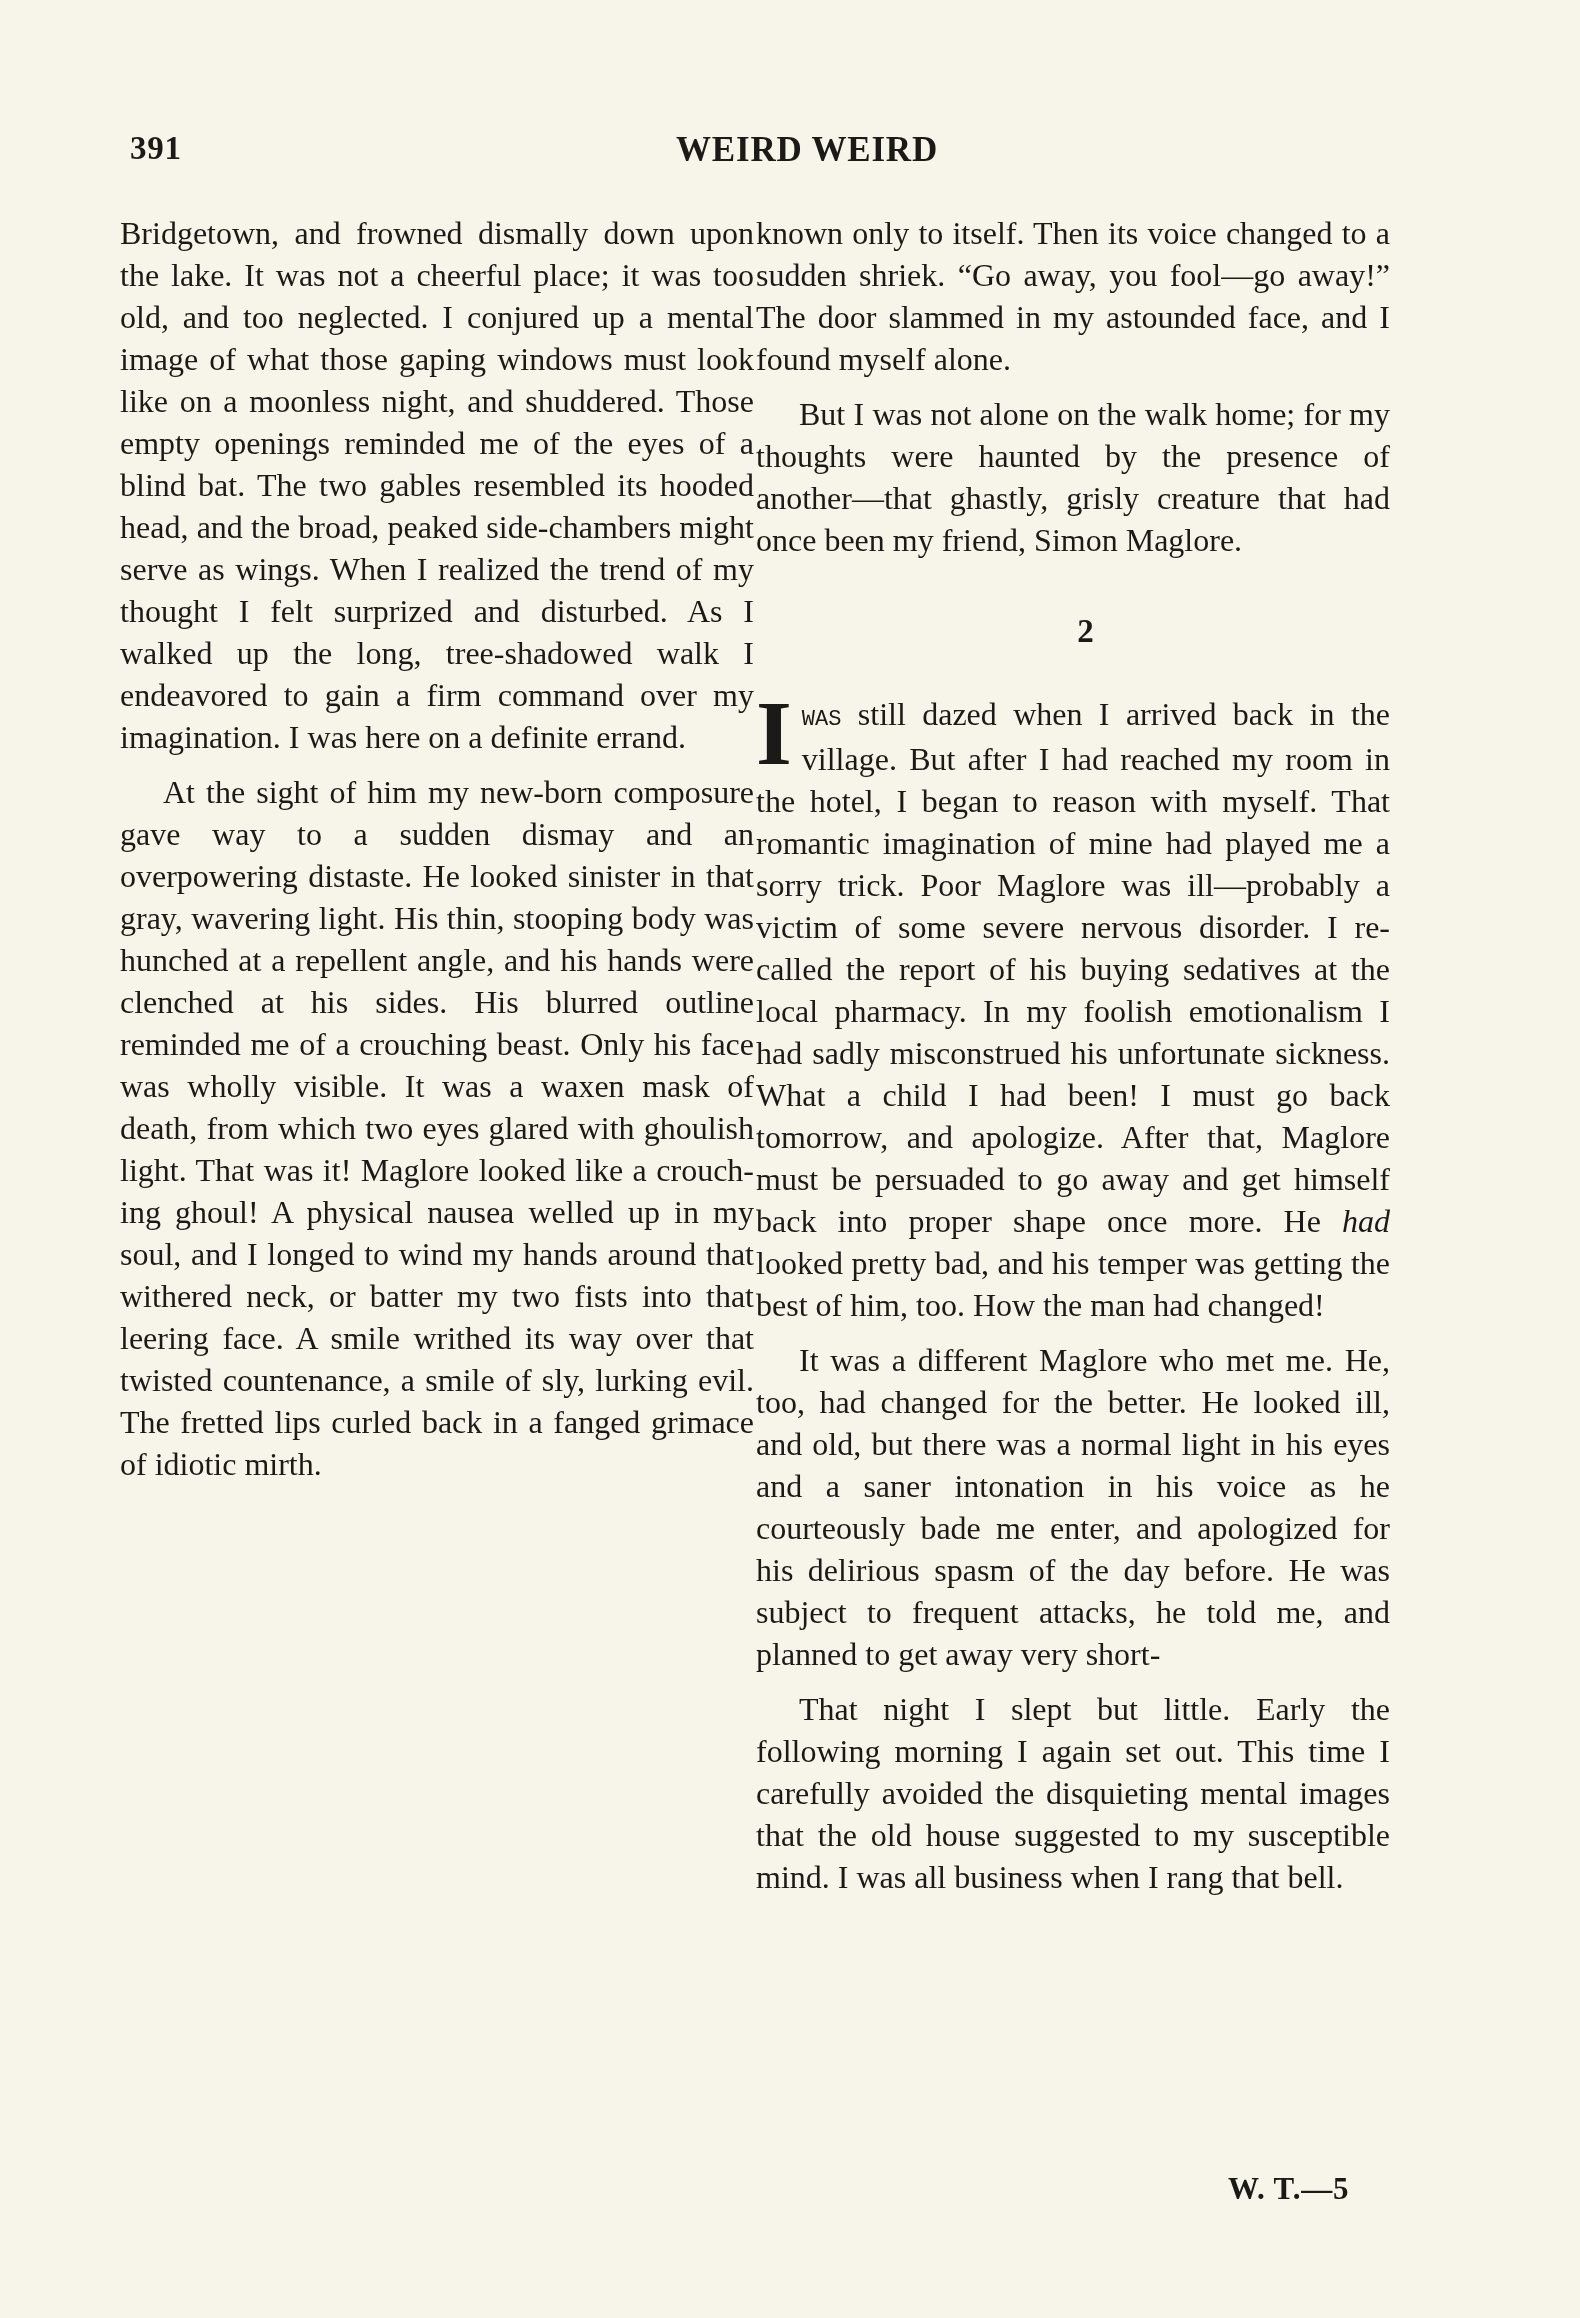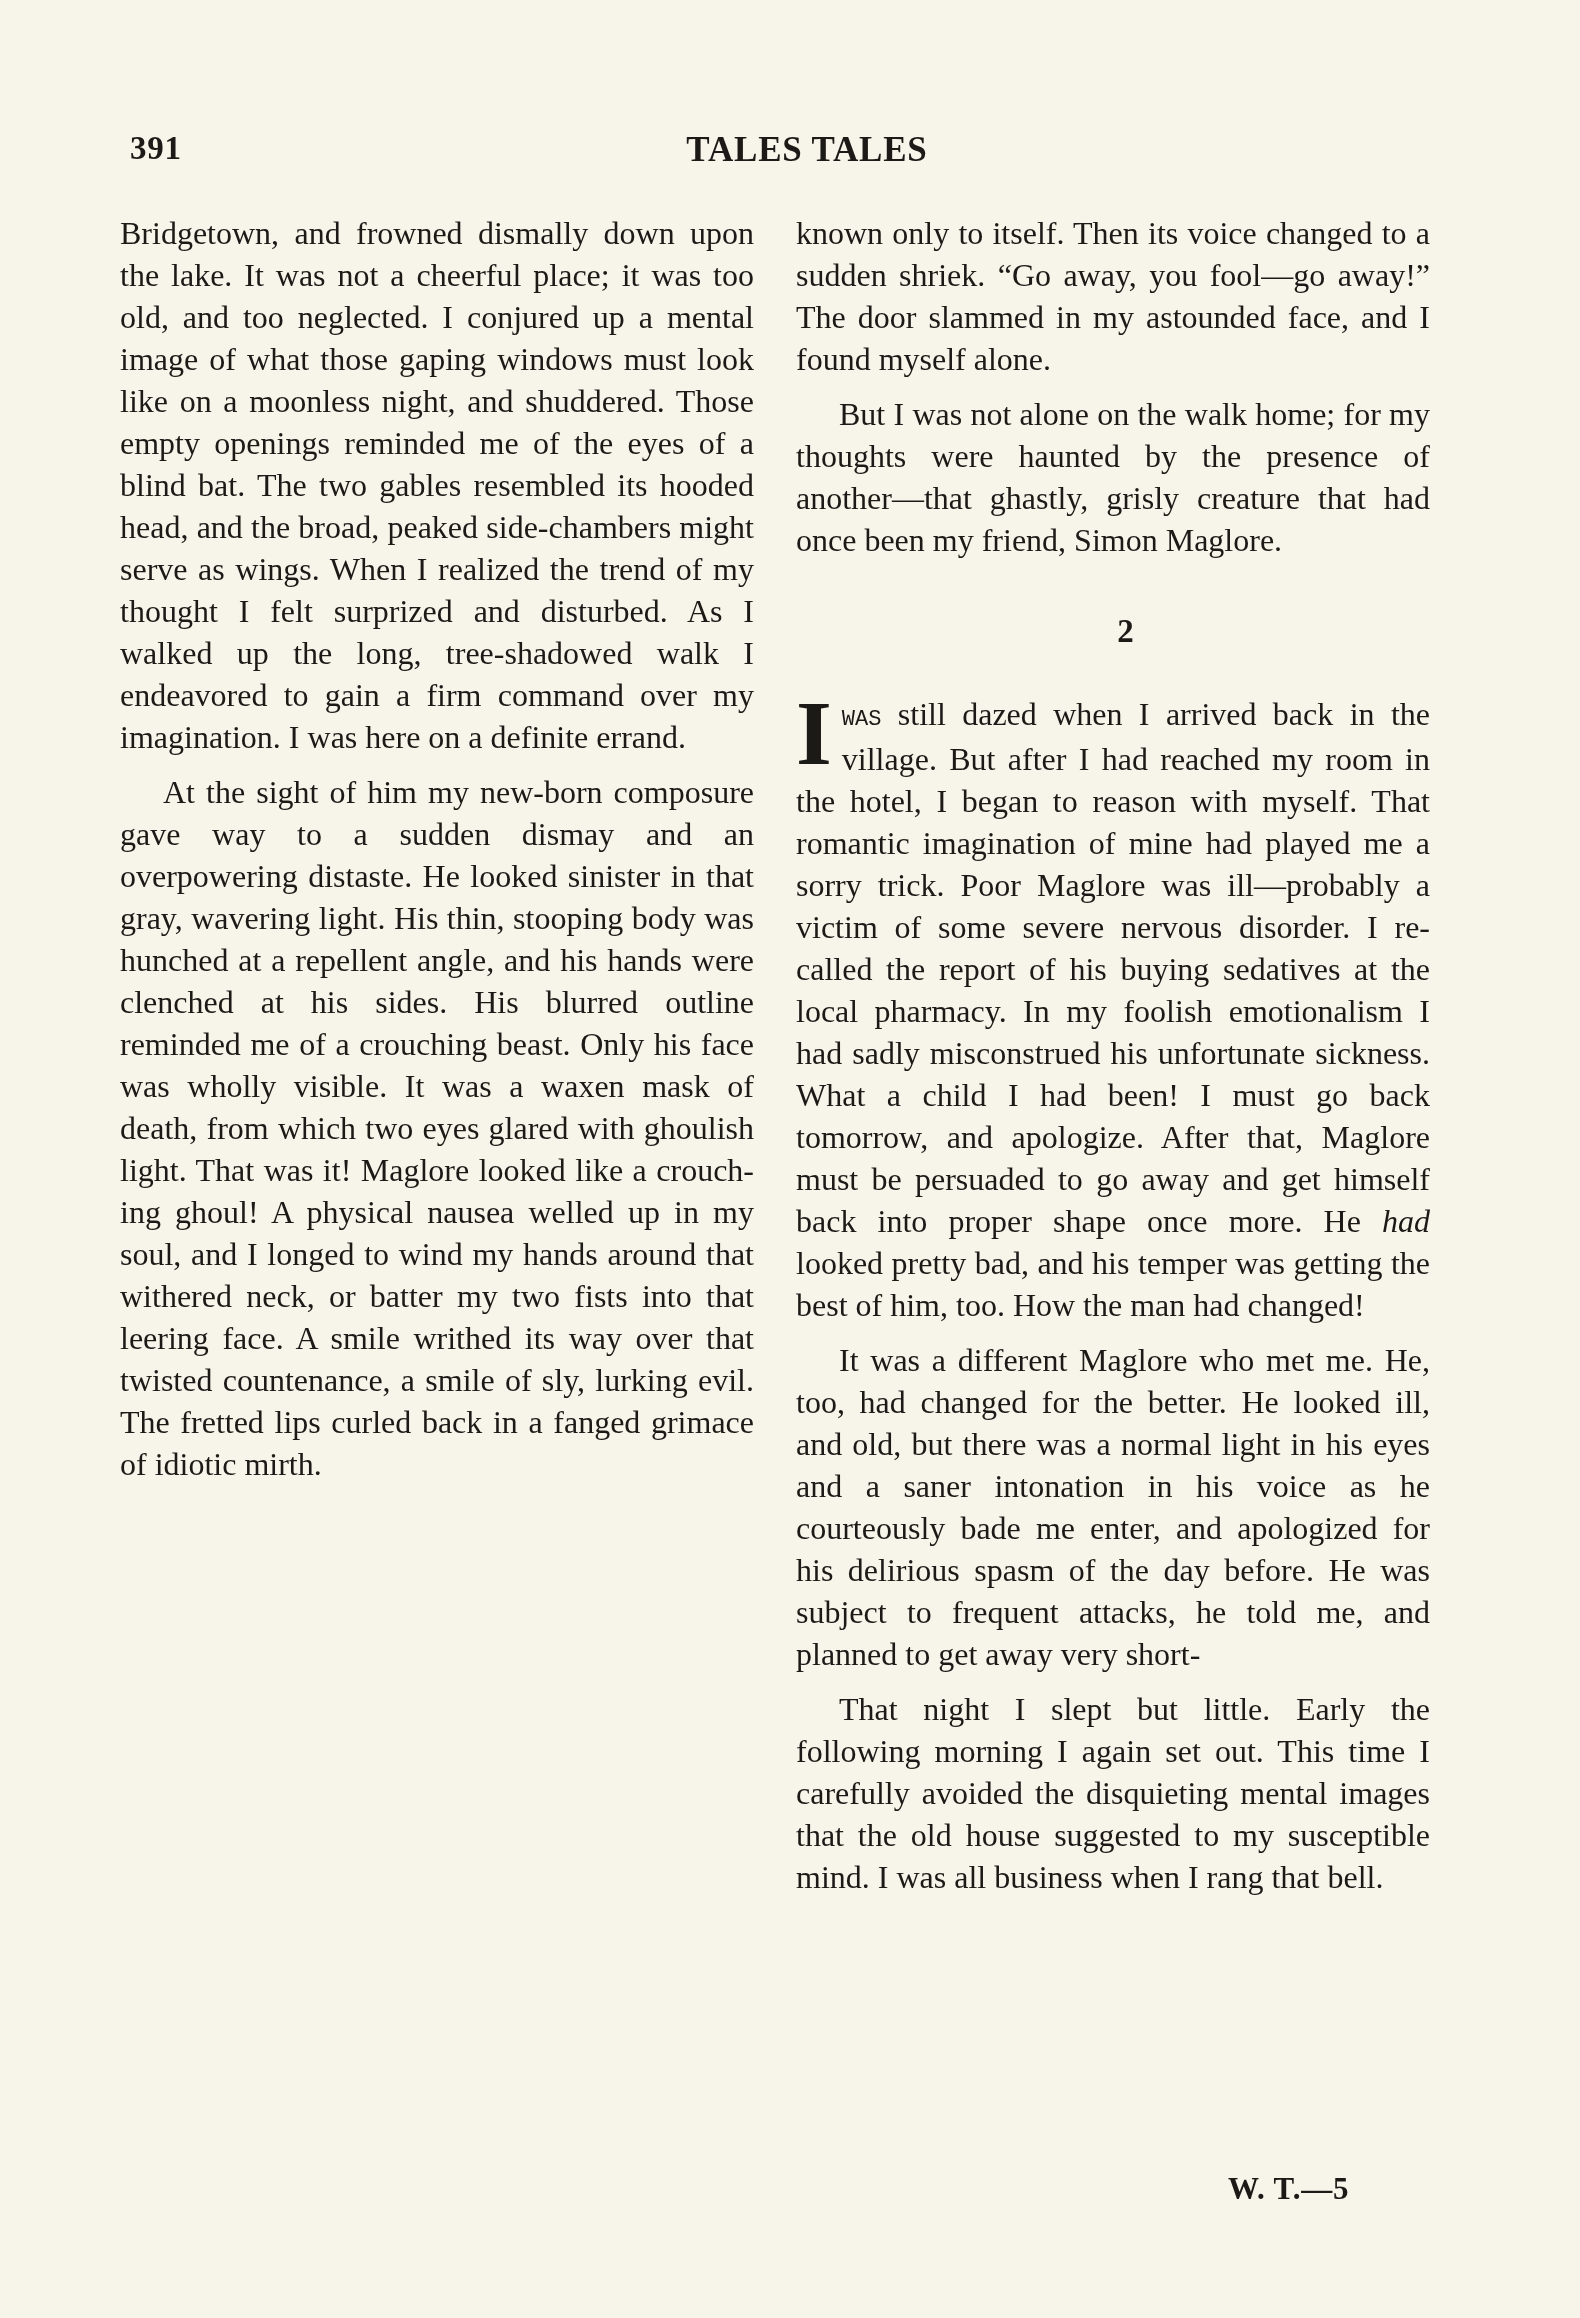--- a/index.html
+++ b/index.html
@@ -21,21 +21,21 @@
     font-size: 35px; font-weight: bold; letter-spacing: 0.8px;
     padding-left: 33px;
   }
   .column {
     position: absolute; top: 212px; width: 634px;
     font-size: 32px; line-height: 42px;
     text-align: justify;
     hyphens: manual;
   }
   .col-left { left: 120px; }
-  .col-right { left: 796px; }
+  .col-right { left: 756px; }
   .para { margin: 0 0 13px 0; text-indent: 0; }
   .para.indent { text-indent: 43px; }
   .section-number {
     text-align: center; font-weight: bold; font-size: 33px;
     margin: 49px 0 41px 0; padding-left: 25px;
   }
   .dropcap-para { margin: 0 0 13px 0; }
   .dropcap {
     float: left; font-size: 92px; line-height: 74px;
     font-weight: bold; margin: 3.3px 10px 0 0;
@@ -44,21 +44,21 @@
   .em { font-style: italic; }
   .signature {
     position: absolute; left: 1228px; top: 2171px;
     font-size: 31px; font-weight: bold; letter-spacing: 0.8px;
   }
 </style>
 </head>
 <body>
 
 <div class="page-number">391</div>
-<div class="running-head">TALES TALES</div>
+<div class="running-head">WEIRD WEIRD</div>
 
 <div class="column col-left">
   <p class="para">Bridgetown, and frowned dismally down upon the lake. It was not a cheerful place; it was too old, and too neglected. I conjured up a mental image of what those gaping windows must look like on a moonless night, and shuddered. Those empty openings reminded me of the eyes of a blind bat. The two gables resembled its hooded head, and the broad, peaked side-chambers might serve as wings. When I realized the trend of my thought I felt surprized and disturbed. As I walked up the long, tree-shadowed walk I endeavored to gain a firm command over my imagination. I was here on a definite errand.</p>
   <p class="para indent">At the sight of him my new-born composure gave way to a sudden dismay and an overpowering distaste. He looked sinister in that gray, wavering light. His thin, stooping body was hunched at a repellent angle, and his hands were clenched at his sides. His blurred out­line reminded me of a crouching beast. Only his face was wholly visible. It was a waxen mask of death, from which two eyes glared with ghoulish light. That was it! Maglore looked like a crouch­ing ghoul! A physical nausea welled up in my soul, and I longed to wind my hands around that withered neck, or bat­ter my two fists into that leering face. A smile writhed its way over that twisted countenance, a smile of sly, lurking evil. The fretted lips curled back in a fanged grimace of idiotic mirth.</p>
 </div>
 
 <div class="column col-right">
   <p class="para">known only to itself. Then its voice changed to a sudden shriek. “Go away, you fool—go away!” The door slammed in my astounded face, and I found my­self alone.</p>
   <p class="para indent">But I was not alone on the walk home; for my thoughts were haunted by the presence of another—that ghastly, grisly creature that had once been my friend, Simon Maglore.</p>
   <div class="section-number">2</div>

